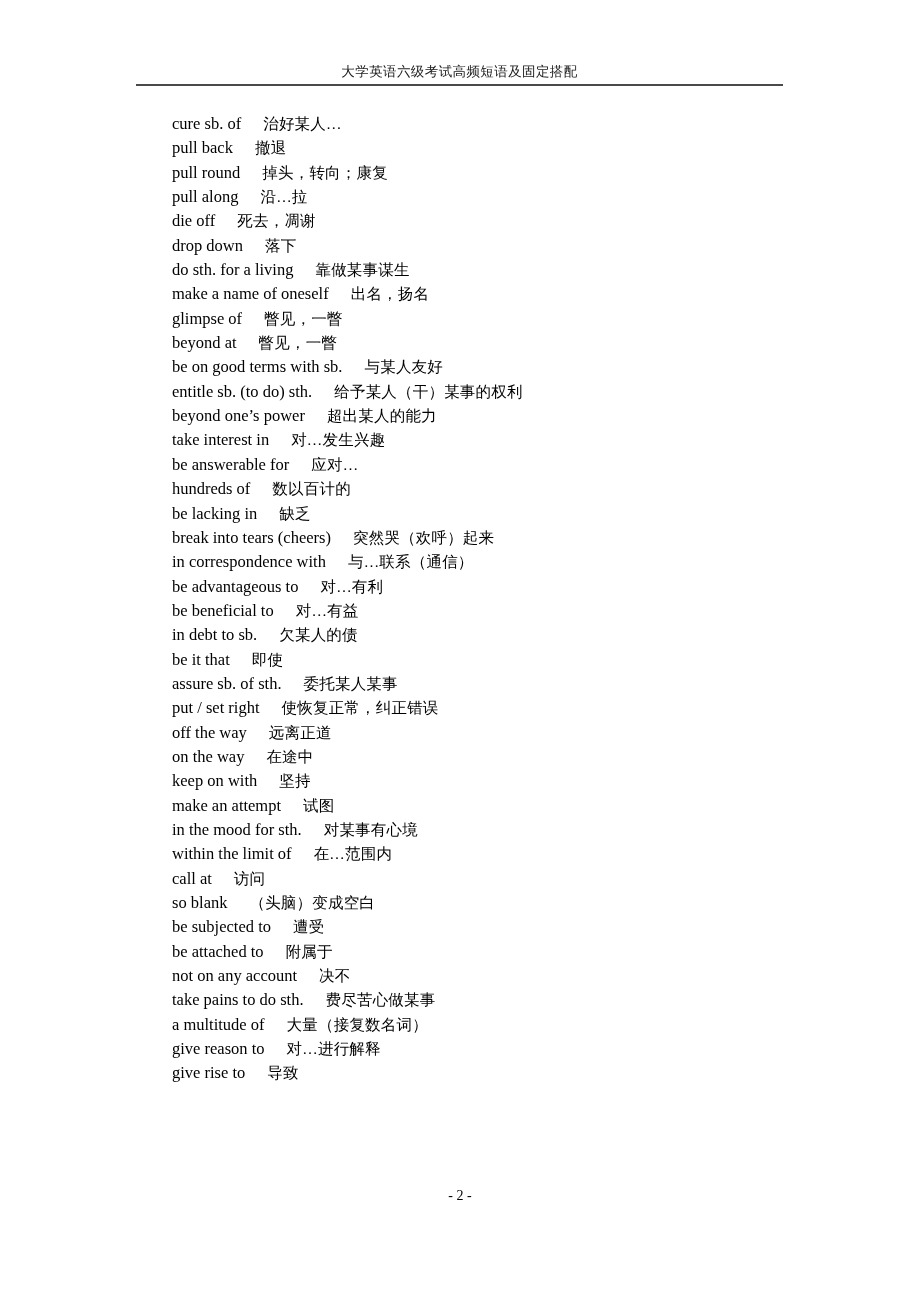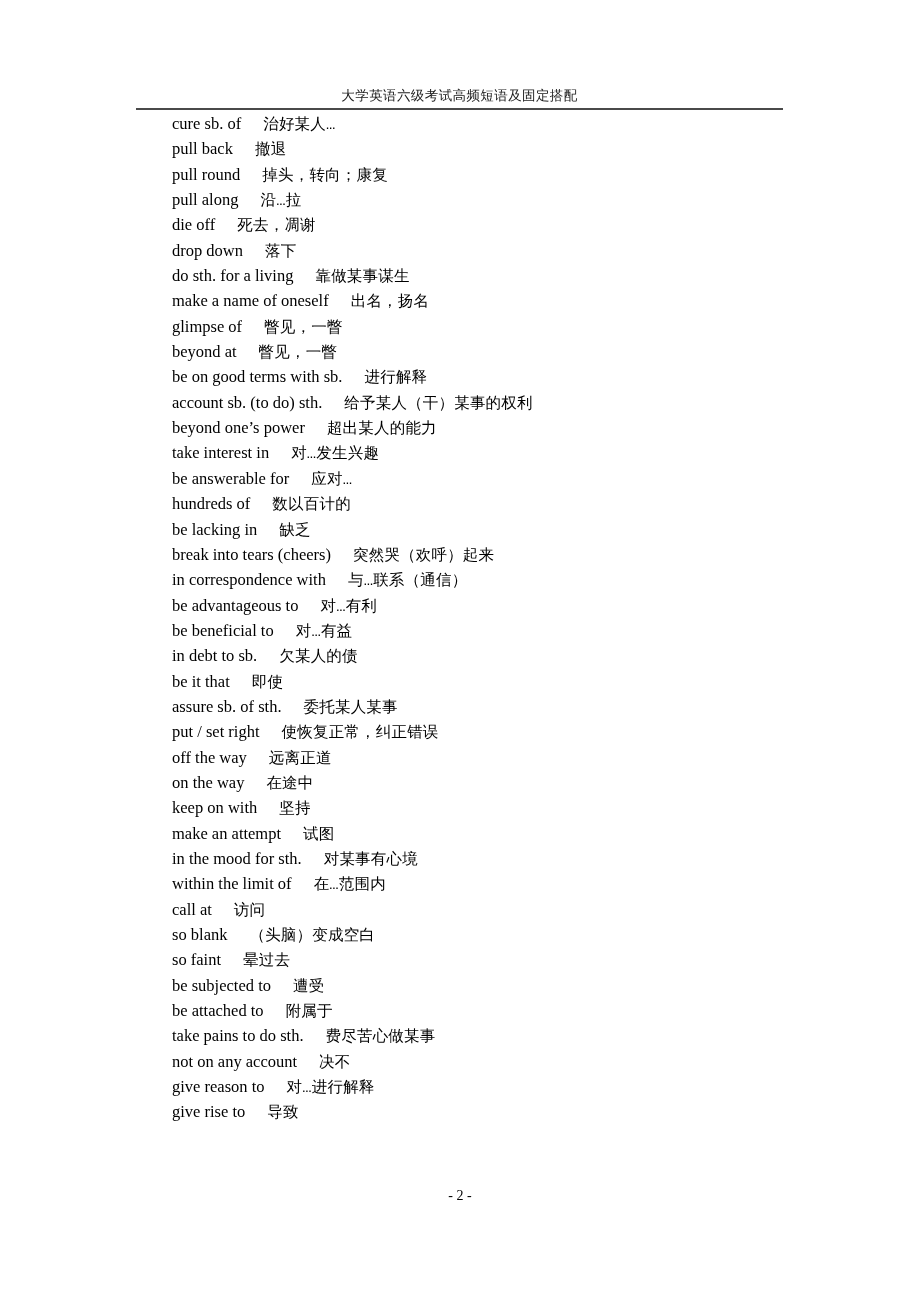--- a/index.html
+++ b/index.html
@@ -25,21 +25,20 @@
     width: 647px;
   }
   .header-title {
     font-family: "DejaVu Serif", "Liberation Serif", serif;
     font-size: 13.5px;
     line-height: 18px;
     text-align: center;
     letter-spacing: 0.4px;
     color: #1a1a1a;
     white-space: nowrap;
-    margin-top: 24px;
   }
   .header-rule {
     margin-top: 4px;
     height: 2px;
     background: #4a4a4a;
     width: 100%;
   }
 
   
   .entries {
@@ -55,21 +54,21 @@
     color: #000000;
     font-family: "Liberation Serif", "DejaVu Serif", serif;
   }
   .entry .en {
     font-family: "Liberation Serif", "DejaVu Serif", serif;
   }
   .entry .gap {
     display: inline-block;
   }
   .entry .zh {
-    font-family: Liberation Mono, monospace;
+    font-family: Liberation Serif, serif;
     font-size: 15.5px;
     letter-spacing: 0.2px;
   }
 
   
   .footer {
     position: absolute;
     left: 0;
     top: 1186px;
     width: 920px;
@@ -95,22 +94,22 @@
       <div class="entry"><span class="en">cure sb. of</span><span class="gap" style="width: 22px;"></span><span class="zh">治好某人…</span></div>
       <div class="entry"><span class="en">pull back</span><span class="gap" style="width: 22px;"></span><span class="zh">撤退</span></div>
       <div class="entry"><span class="en">pull round</span><span class="gap" style="width: 22px;"></span><span class="zh">掉头，转向；康复</span></div>
       <div class="entry"><span class="en">pull along</span><span class="gap" style="width: 22px;"></span><span class="zh">沿…拉</span></div>
       <div class="entry"><span class="en">die off</span><span class="gap" style="width: 22px;"></span><span class="zh">死去，凋谢</span></div>
       <div class="entry"><span class="en">drop down</span><span class="gap" style="width: 22px;"></span><span class="zh">落下</span></div>
       <div class="entry"><span class="en">do sth. for a living</span><span class="gap" style="width: 22px;"></span><span class="zh">靠做某事谋生</span></div>
       <div class="entry"><span class="en">make a name of oneself</span><span class="gap" style="width: 22px;"></span><span class="zh">出名，扬名</span></div>
       <div class="entry"><span class="en">glimpse of</span><span class="gap" style="width: 22px;"></span><span class="zh">瞥见，一瞥</span></div>
       <div class="entry"><span class="en">beyond at</span><span class="gap" style="width: 22px;"></span><span class="zh">瞥见，一瞥</span></div>
-      <div class="entry"><span class="en">be on good terms with sb.</span><span class="gap" style="width: 22px;"></span><span class="zh">进行解释</span></div>
-      <div class="entry"><span class="en">account sb. (to do) sth.</span><span class="gap" style="width: 22px;"></span><span class="zh">给予某人（干）某事的权利</span></div>
+      <div class="entry"><span class="en">be on good terms with sb.</span><span class="gap" style="width: 22px;"></span><span class="zh">与某人友好</span></div>
+      <div class="entry"><span class="en">entitle sb. (to do) sth.</span><span class="gap" style="width: 22px;"></span><span class="zh">给予某人（干）某事的权利</span></div>
       <div class="entry"><span class="en">beyond one’s power</span><span class="gap" style="width: 22px;"></span><span class="zh">超出某人的能力</span></div>
       <div class="entry"><span class="en">take interest in</span><span class="gap" style="width: 22px;"></span><span class="zh">对…发生兴趣</span></div>
       <div class="entry"><span class="en">be answerable for</span><span class="gap" style="width: 22px;"></span><span class="zh">应对…</span></div>
       <div class="entry"><span class="en">hundreds of</span><span class="gap" style="width: 22px;"></span><span class="zh">数以百计的</span></div>
       <div class="entry"><span class="en">be lacking in</span><span class="gap" style="width: 22px;"></span><span class="zh">缺乏</span></div>
       <div class="entry"><span class="en">break into tears (cheers)</span><span class="gap" style="width: 22px;"></span><span class="zh">突然哭（欢呼）起来</span></div>
       <div class="entry"><span class="en">in correspondence with</span><span class="gap" style="width: 22px;"></span><span class="zh">与…联系（通信）</span></div>
       <div class="entry"><span class="en">be advantageous to</span><span class="gap" style="width: 22px;"></span><span class="zh">对…有利</span></div>
       <div class="entry"><span class="en">be beneficial to</span><span class="gap" style="width: 22px;"></span><span class="zh">对…有益</span></div>
       <div class="entry"><span class="en">in debt to sb.</span><span class="gap" style="width: 22px;"></span><span class="zh">欠某人的债</span></div>
@@ -118,25 +117,25 @@
       <div class="entry"><span class="en">assure sb. of sth.</span><span class="gap" style="width: 22px;"></span><span class="zh">委托某人某事</span></div>
       <div class="entry"><span class="en">put / set right</span><span class="gap" style="width: 22px;"></span><span class="zh">使恢复正常，纠正错误</span></div>
       <div class="entry"><span class="en">off the way</span><span class="gap" style="width: 22px;"></span><span class="zh">远离正道</span></div>
       <div class="entry"><span class="en">on the way</span><span class="gap" style="width: 22px;"></span><span class="zh">在途中</span></div>
       <div class="entry"><span class="en">keep on with</span><span class="gap" style="width: 22px;"></span><span class="zh">坚持</span></div>
       <div class="entry"><span class="en">make an attempt</span><span class="gap" style="width: 22px;"></span><span class="zh">试图</span></div>
       <div class="entry"><span class="en">in the mood for sth.</span><span class="gap" style="width: 22px;"></span><span class="zh">对某事有心境</span></div>
       <div class="entry"><span class="en">within the limit of</span><span class="gap" style="width: 22px;"></span><span class="zh">在…范围内</span></div>
       <div class="entry"><span class="en">call at</span><span class="gap" style="width: 22px;"></span><span class="zh">访问</span></div>
       <div class="entry"><span class="en">so blank</span><span class="gap" style="width: 22px;"></span><span class="zh">（头脑）变成空白</span></div>
-      <div class="entry"><span class="en">so faint</span><span class="gap" style="width: 22px;"></span><span class="zh">晕过去</span></div>
       <div class="entry"><span class="en">be subjected to</span><span class="gap" style="width: 22px;"></span><span class="zh">遭受</span></div>
       <div class="entry"><span class="en">be attached to</span><span class="gap" style="width: 22px;"></span><span class="zh">附属于</span></div>
+      <div class="entry"><span class="en">not on any account</span><span class="gap" style="width: 22px;"></span><span class="zh">决不</span></div>
       <div class="entry"><span class="en">take pains to do sth.</span><span class="gap" style="width: 22px;"></span><span class="zh">费尽苦心做某事</span></div>
-      <div class="entry"><span class="en">not on any account</span><span class="gap" style="width: 22px;"></span><span class="zh">决不</span></div>
+      <div class="entry"><span class="en">a multitude of</span><span class="gap" style="width: 22px;"></span><span class="zh">大量（接复数名词）</span></div>
       <div class="entry"><span class="en">give reason to</span><span class="gap" style="width: 22px;"></span><span class="zh">对…进行解释</span></div>
       <div class="entry"><span class="en">give rise to</span><span class="gap" style="width: 22px;"></span><span class="zh">导致</span></div>
     </div>
 
   <div class="footer">
     <span class="footer-pageno">- 2 -</span>
   </div>
 
 </div>
 

